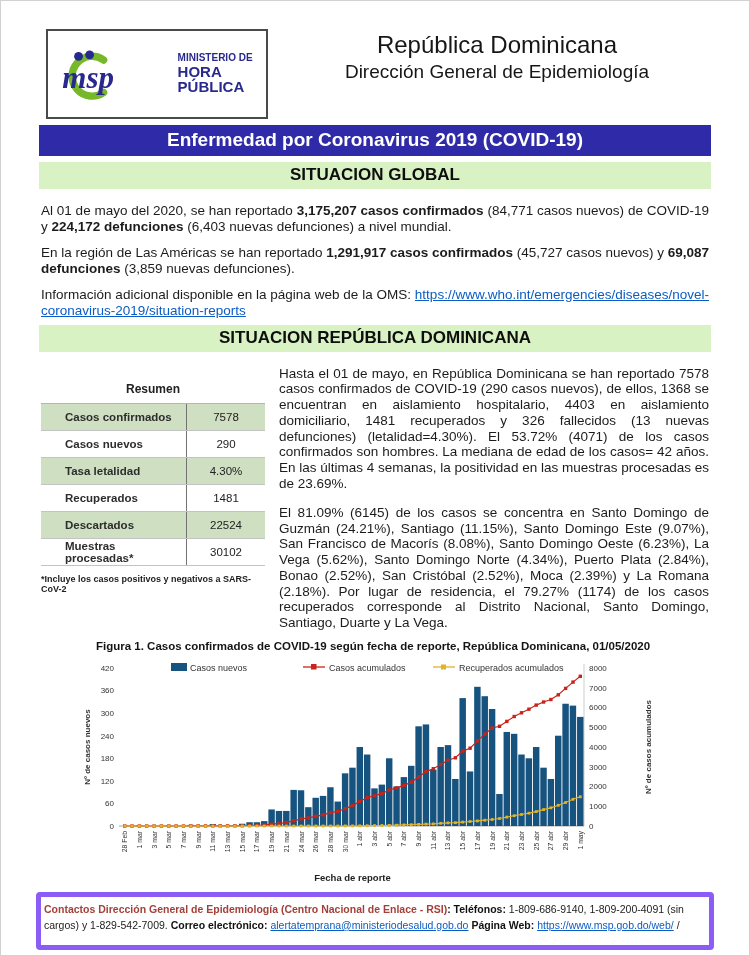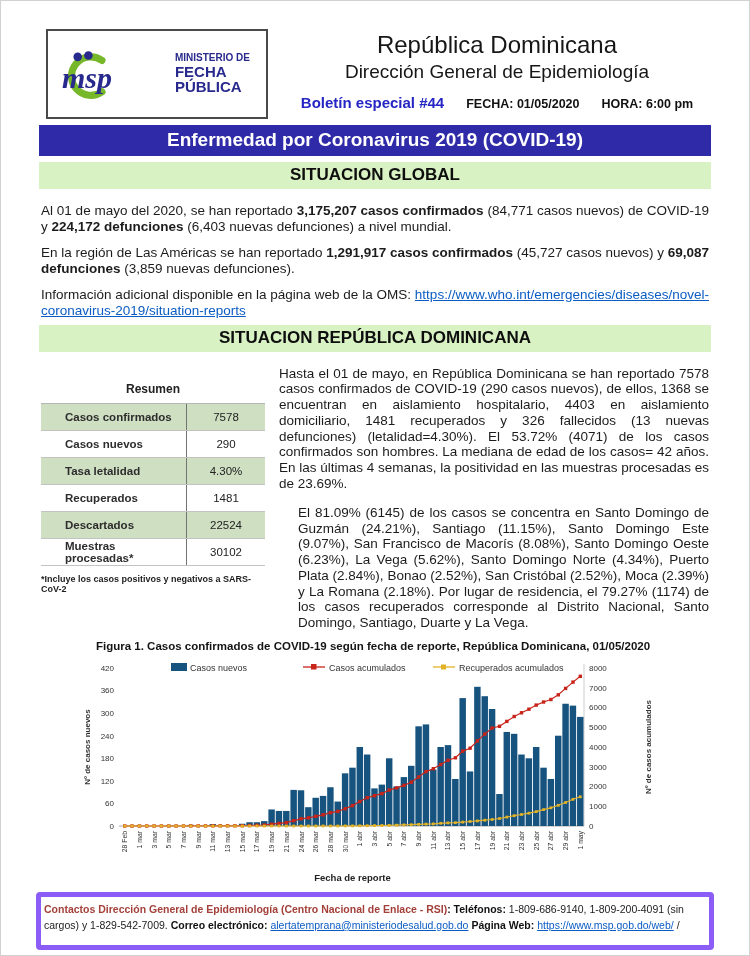--- a/index.html
+++ b/index.html
@@ -35,21 +35,21 @@
   .tbl-title{text-align:center;font-weight:bold;font-size:12px;margin:16px 0 7px;color:#222;}
   .tbl{border-top:1px solid #b5b5b5;}
   .trow{display:flex;height:26px;align-items:center;border-bottom:1px solid #c3c3c3;font-size:11.5px;}
   .trow:nth-child(odd){background:#cfdfc2;}
   .trow .lab{flex:1;font-weight:bold;padding-left:24px;color:#2d2d2d;border-right:1px solid #737373;
              align-self:stretch;display:flex;align-items:center;}
   .trow .val{width:78px;text-align:center;color:#222;}
   .footnote{font-size:9px;font-weight:bold;margin-top:8px;color:#1d1d1d;}
   .rtext{flex:1;font-size:13.5px;line-height:1.17;text-align:justify;}
   .rtext p{margin:0;}
-  .rtext p + p{margin-top:13px;margin-left:19px;}
+  .rtext p + p{margin-top:13px;}
   
   .figure{margin:9px 40px 0;}
   .figcap{font-size:11.5px;font-weight:bold;padding-left:55px;color:#141414;}
   svg.chart{display:block;margin-left:40px;margin-top:2px;}
   
   .contact{margin:6px 35px 0;border:5px solid #8b5cf6;border-radius:4px;padding:5px 3px 11px;
            font-size:10.5px;line-height:1.5;color:#1c1c1c;}
   .contact .red{color:#a3403a;font-weight:bold;}
   .contact .bb{font-weight:bold;color:#111;}
 </style>
@@ -61,31 +61,26 @@
   <div class="hdr">
     <div class="logo-box">
       <svg width="112" height="74" viewBox="0 0 112 74">
         <path d="M 70 18 A 27 27 0 1 0 70 62" fill="none" stroke="#76b82a" stroke-width="10" stroke-linecap="round"></path>
         <circle cx="36" cy="13" r="6" fill="#28298c"></circle>
         <circle cx="51" cy="11" r="6" fill="#28298c"></circle>
         <text x="14" y="56" font-size="42" font-style="italic" font-weight="bold" fill="#28298c" font-family="Liberation Serif, serif">msp</text>
       </svg>
       <div class="logo-text">
         <div class="l1">MINISTERIO DE</div>
-        <div class="l2">FECHA PÚBLICA</div>
+        <div class="l2">HORA PÚBLICA</div>
       </div>
     </div>
     <div class="hdr-titles">
       <div class="t1">República Dominicana</div>
       <div class="t2">Dirección General de Epidemiología</div>
-      <div class="t3">
-        <span class="bulletin">Boletín especial #44</span>
-        <span class="meta"><span>FECHA:</span> <span>01/05/2020</span></span>
-        <span class="meta"><span>HORA:</span> <span>6:00 pm</span></span>
-      </div>
     </div>
   </div>
 
   <div class="banner-blue">Enfermedad por Coronavirus 2019 (COVID-19)</div>
 
   <div class="banner-green">SITUACION GLOBAL</div>
 
   <p class="para"><span>Al 01 de mayo del 2020, se han reportado </span><span class="b">3,175,207 casos confirmados</span><span> (84,771 casos nuevos) de COVID-19 y </span><span class="b">224,172 defunciones</span><span> (6,403 nuevas defunciones) a nivel mundial.</span></p>
 
   <p class="para"><span>En la región de Las Américas se han reportado </span><span class="b">1,291,917 casos confirmados</span><span> (45,727 casos nuevos) y </span><span class="b">69,087 defunciones</span><span> (3,859 nuevas defunciones).</span></p>

